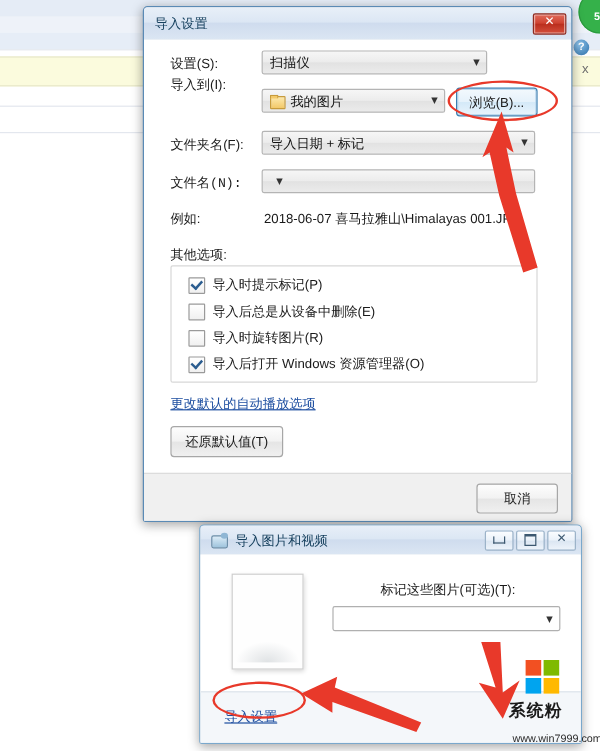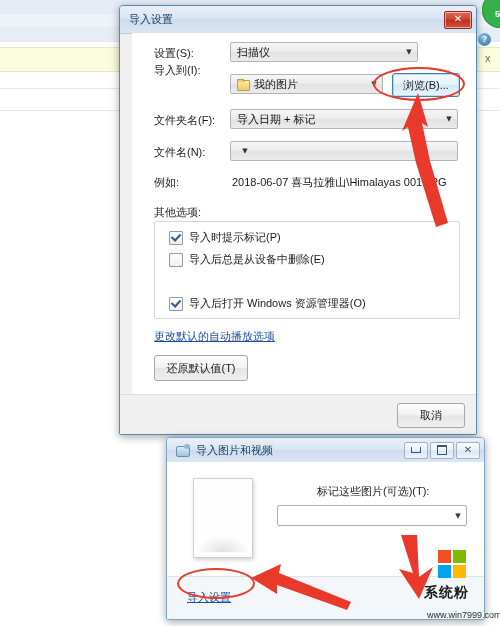--- a/index.html
+++ b/index.html
@@ -70,21 +70,21 @@
     border-radius: 2px;
     background: linear-gradient(to bottom, #fbfdff 0%, #eaf1f9 48%, #dbe6f2 52%, #eef4fb 100%);
     display: flex; align-items: center; justify-content: center;
     cursor: pointer;
   }
   .glyph-min { width: 8px; height: 5px; border: 1px solid #3c5870; border-top: none; }
   .glyph-max { width: 8px; height: 7px; border: 1px solid #3c5870; border-top-width: 2px; }
   .glyph-x { font-size: 10px; color: #3c5870; line-height: 1; font-family: "DejaVu Sans", sans-serif; }
 
   
-  .dlg-body { position: absolute; left: 0; right: 0; background: #ffffff; margin-left: 12px; }
+  .dlg-body { position: absolute; left: 0; right: 0; background: #ffffff; }
   .lbl { font-size: 11px; color: #1a1a1a; white-space: nowrap; }
 
   .combo {
     position: absolute; height: 20px;
     border: 1px solid #b4b4b4;
     border-radius: 2px;
     background: linear-gradient(to bottom, #f6f6f6 0%, #ececec 48%, #e2e2e2 52%, #ebebeb 100%);
     display: flex; align-items: center;
     padding: 0 0 0 6px;
     font-size: 11px; color: #111;
@@ -245,39 +245,43 @@
       <div class="pbtn focused" style="left:260px;top:40px;width:66px;height:22px;">
         <span>浏览(B)...</span>
       </div>
 
       <div class="lbl" style="position:absolute;left:22px;top:80px;">文件夹名(F):</div>
       <div class="combo" style="left:98px;top:76px;width:228px;">
         <span class="combo-text">导入日期 + 标记</span>
         <span class="combo-arrow">▼</span>
       </div>
 
-      <div class="lbl" style="position:absolute;left:22px;top:112px;">文件名(N):</div>
+      <div class="lbl" style="position:absolute;left:22px;top:112px;font-family:Liberation Mono, monospace;">文件名(N):</div>
       <div class="combo" style="left:98px;top:108px;width:228px;">
         <span class="combo-arrow">▼</span>
       </div>
 
       <div class="lbl" style="position:absolute;left:22px;top:142px;">例如:</div>
       <div class="sample" style="left:100px;top:142px;">2018-06-07 喜马拉雅山\Himalayas 001.JPG</div>
 
       <div class="lbl" style="position:absolute;left:22px;top:172px;">其他选项:</div>
 
       <div class="groupbox" style="left:22px;top:188px;width:304px;height:96px;">
         <div class="chk-row" style="left:14px;top:8px;">
           <span class="chk on"></span>
           <span class="chk-lbl">导入时提示标记(P)</span>
         </div>
         <div class="chk-row" style="left:14px;top:30px;">
           <span class="chk"></span>
           <span class="chk-lbl">导入后总是从设备中删除(E)</span>
         </div>
+        <div class="chk-row" style="left:14px;top:52px;">
+          <span class="chk"></span>
+          <span class="chk-lbl">导入时旋转图片(R)</span>
+        </div>
         <div class="chk-row" style="left:14px;top:74px;">
           <span class="chk on"></span>
           <span class="chk-lbl">导入后打开 Windows 资源管理器(O)</span>
         </div>
       </div>
 
       <div class="link" style="left:22px;top:296px;">更改默认的自动播放选项</div>
 
       <div class="pbtn" style="left:22px;top:322px;width:92px;height:24px;">
         <span>还原默认值(T)</span>

